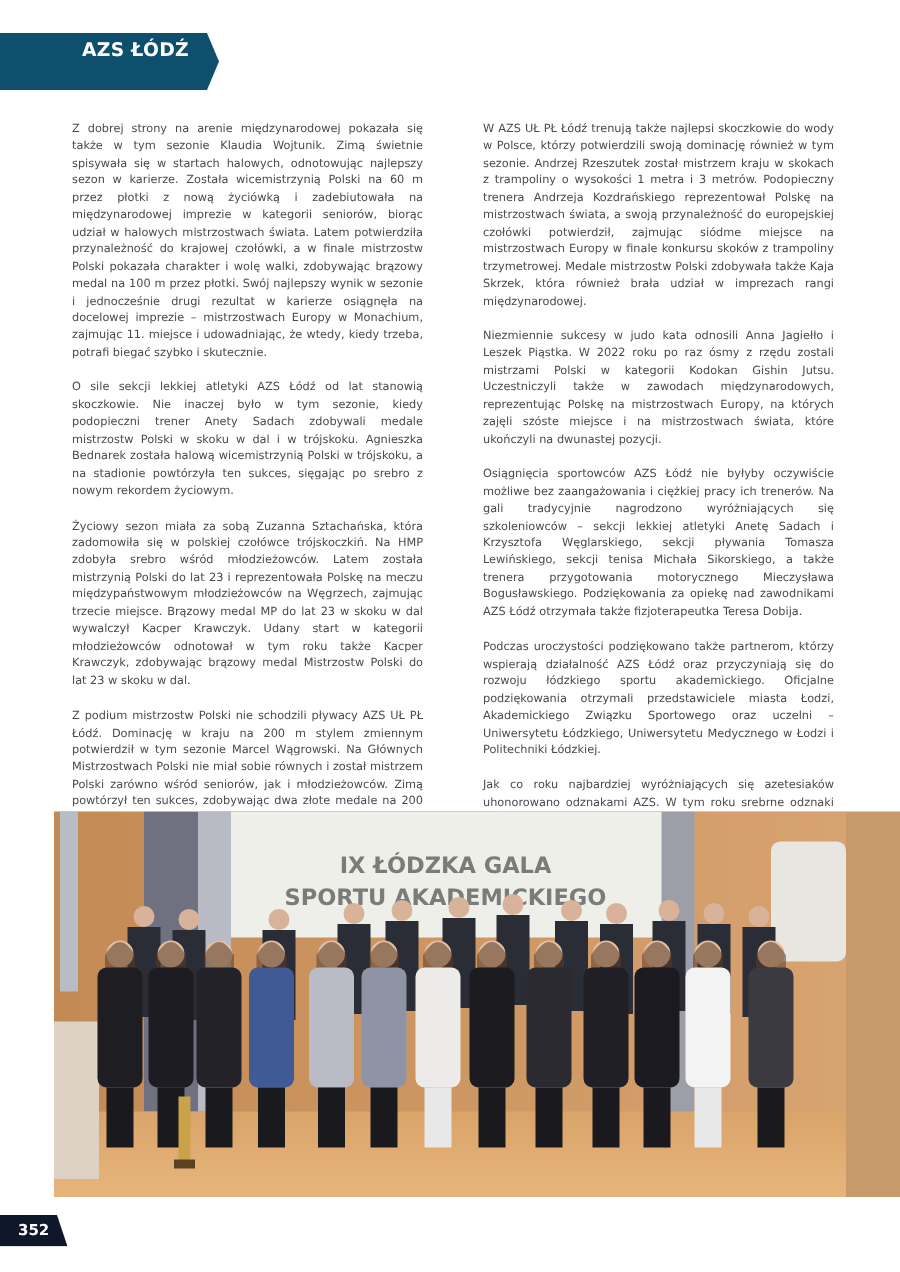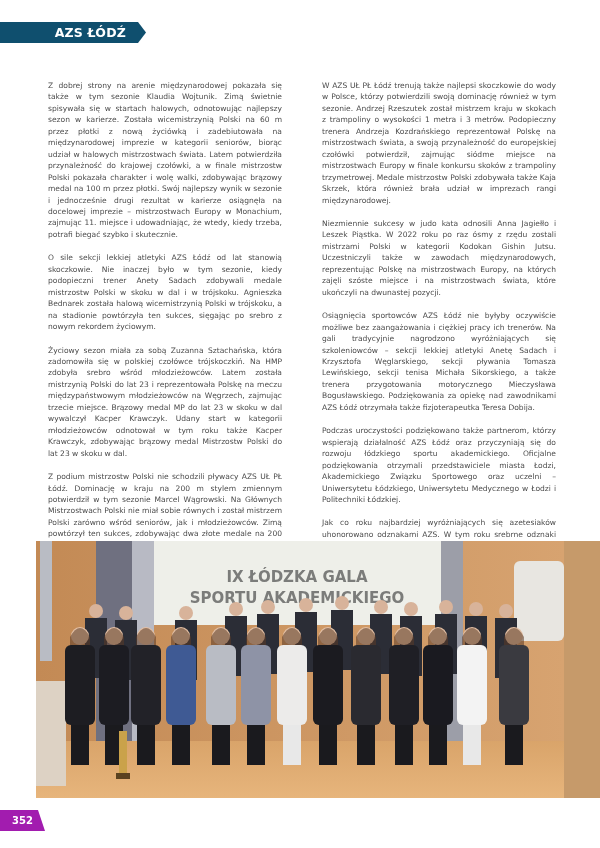--- a/index.html
+++ b/index.html
@@ -1,39 +1,39 @@
 <!DOCTYPE html>
 <html><head>
 <meta charset="utf-8">
 <style>
   html, body { margin: 0; padding: 0; background: #ffffff; }
   body { width: 600px; height: 848px; position: relative; overflow: hidden; font-family: "DejaVu Sans", sans-serif; }
   .header-tab {
-    position: absolute; left: 0; top: 22px; width: 146px; height: 21px;
+    position: absolute; left: 0; top: 22px; width: 146px; height: 38px;
     background: #0f4f6e;
     clip-path: polygon(0 0, 138px 0, 146px 50%, 138px 100%, 0 100%);
     color: #fff; font-size: 12.5px; font-weight: bold; line-height: 21px;
     text-align: right; box-sizing: border-box; padding-right: 20px; letter-spacing: 0.2px;
   }
   .col {
     position: absolute; top: 68px; width: 258px;
     font-size: 7.55px; line-height: 11.45px; color: #4a4a4a; text-align: justify;
     hyphens: manual;
   }
   .col p { margin: 12px; text-indent: 0; }
   .col-left { left: 36px; }
   .col-right { left: 310px; }
   .photo {
     position: absolute; left: 36px; top: 541px; width: 591px; height: 257px; overflow: hidden;
     background: #c69a6a;
   }
   .photo svg { display: block; }
   .page-number-tab {
     position: absolute; left: 0; top: 810px; width: 45px; height: 21px;
-    background: #a21caf;
+    background: #0f172a;
     clip-path: polygon(0 0, 38px 0, 45px 100%, 0 100%);
     color: #fff; font-size: 10px; font-weight: bold; line-height: 21px;
     box-sizing: border-box; padding-left: 12px;
   }
 </style>
 </head>
 <body>
 
 <div class="header-tab">
   <span>AZS ŁÓDŹ</span>

